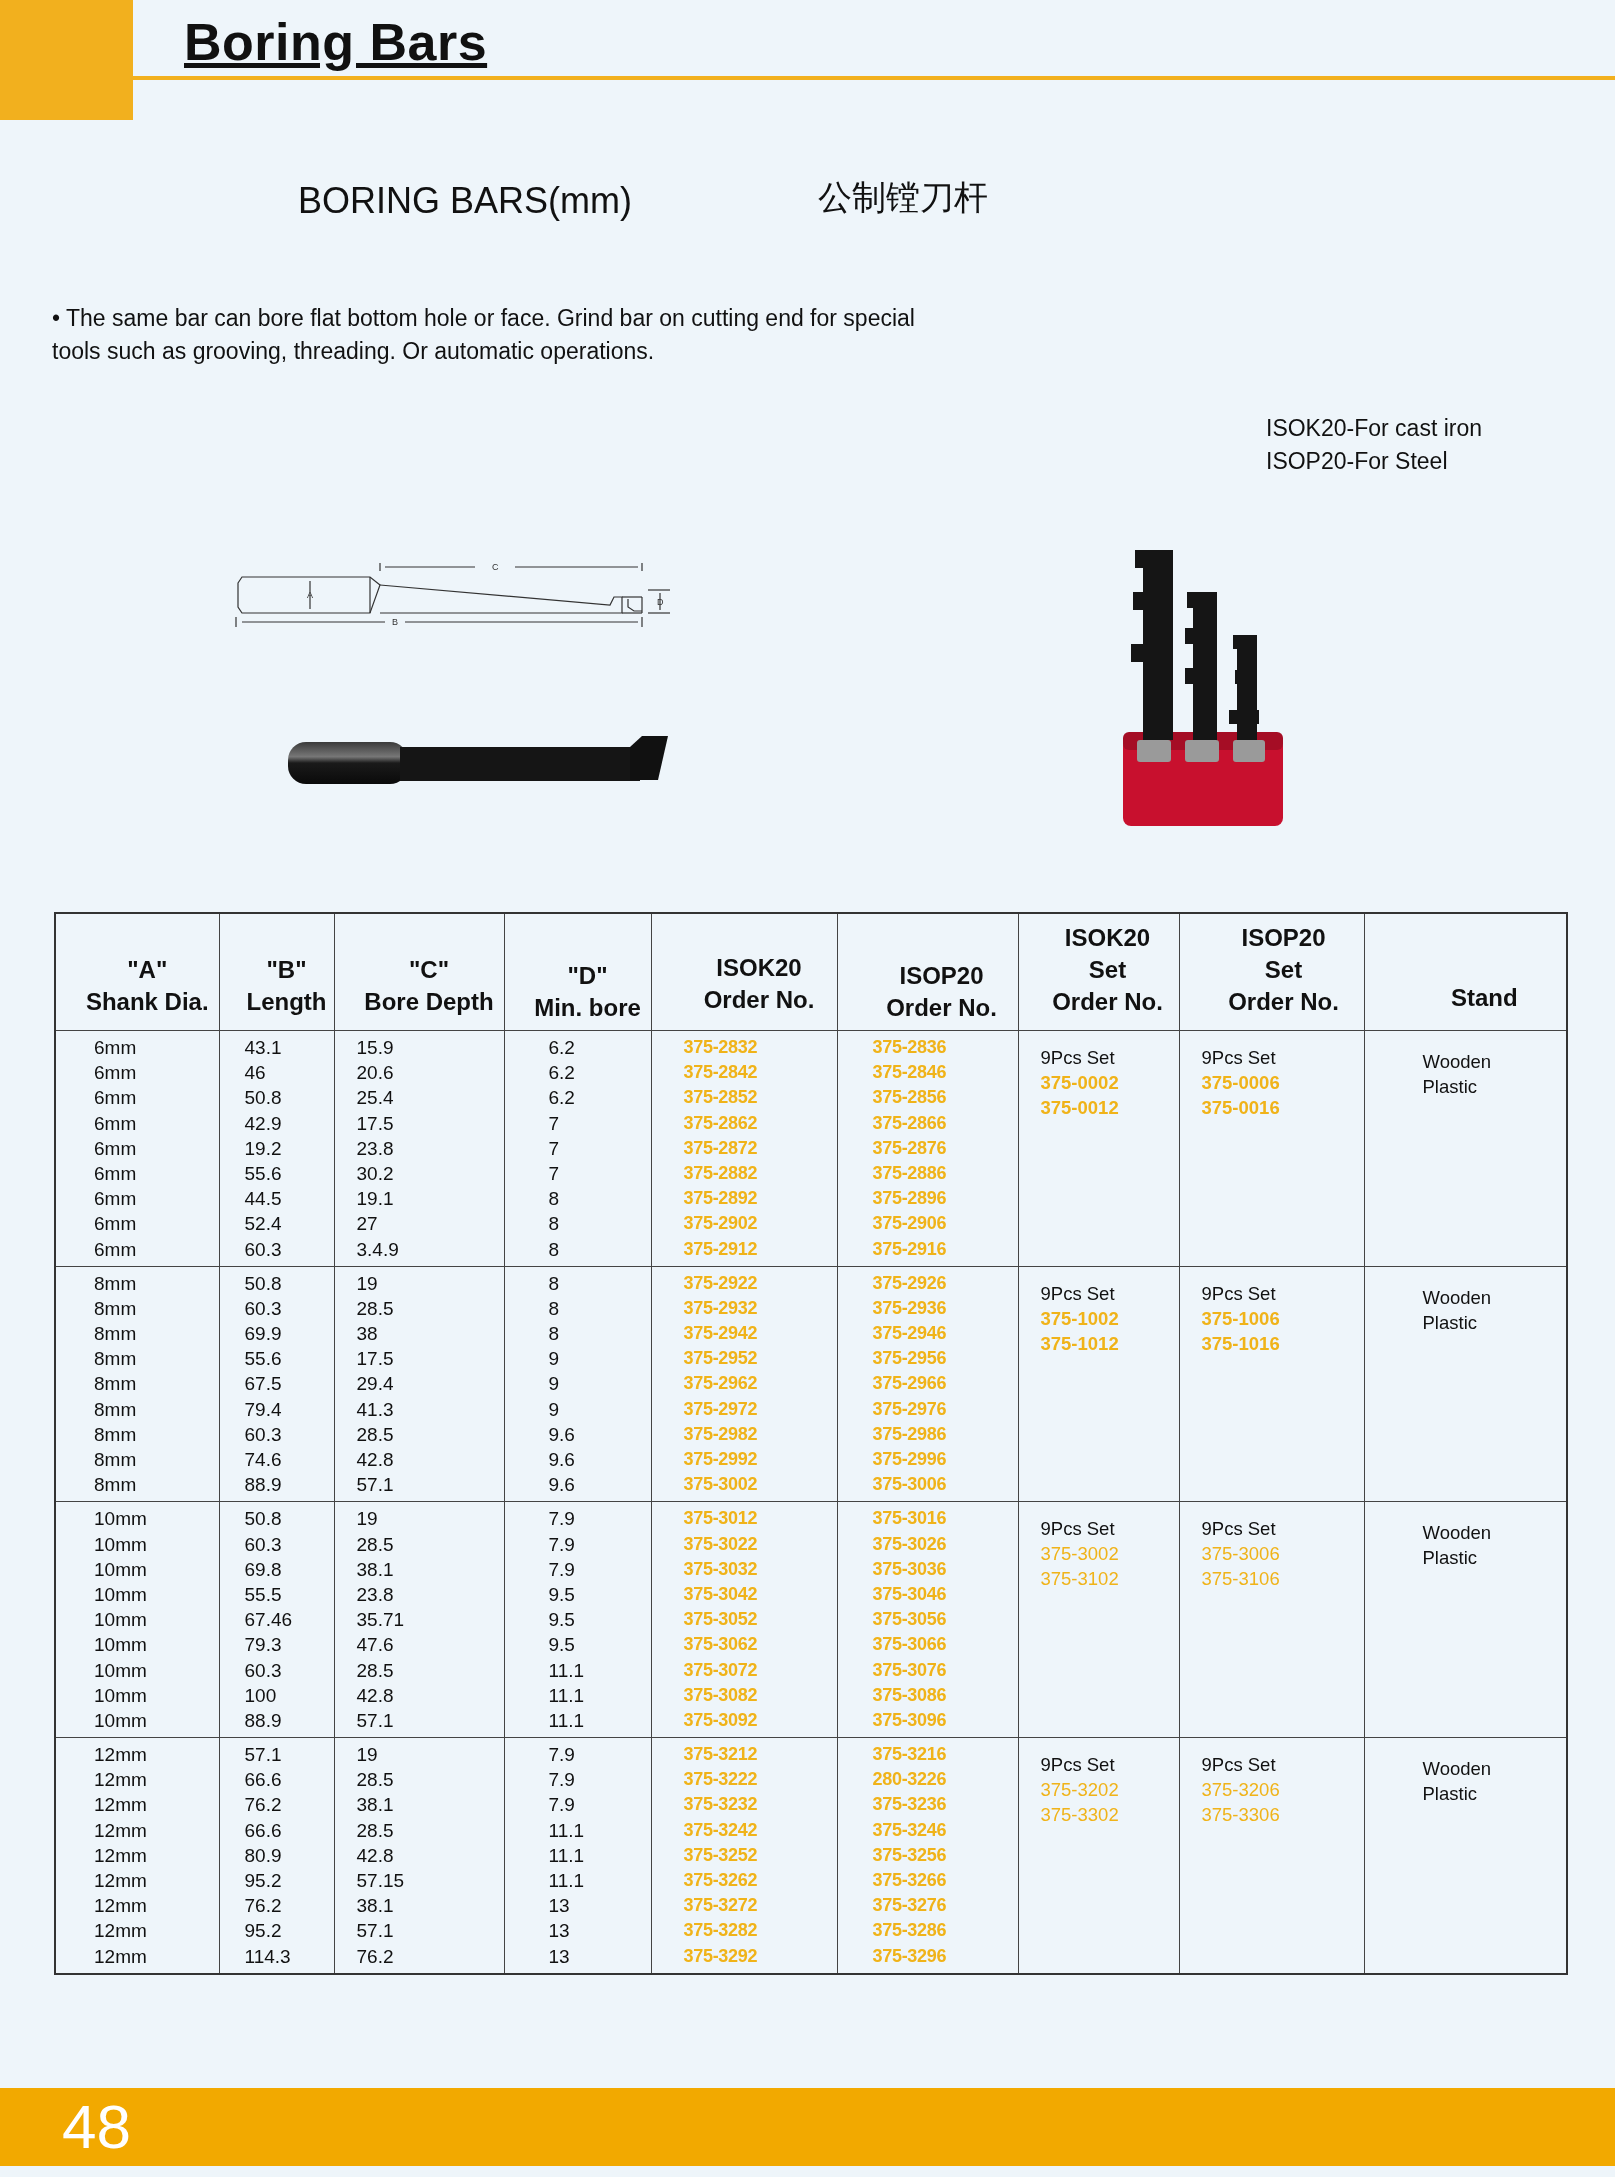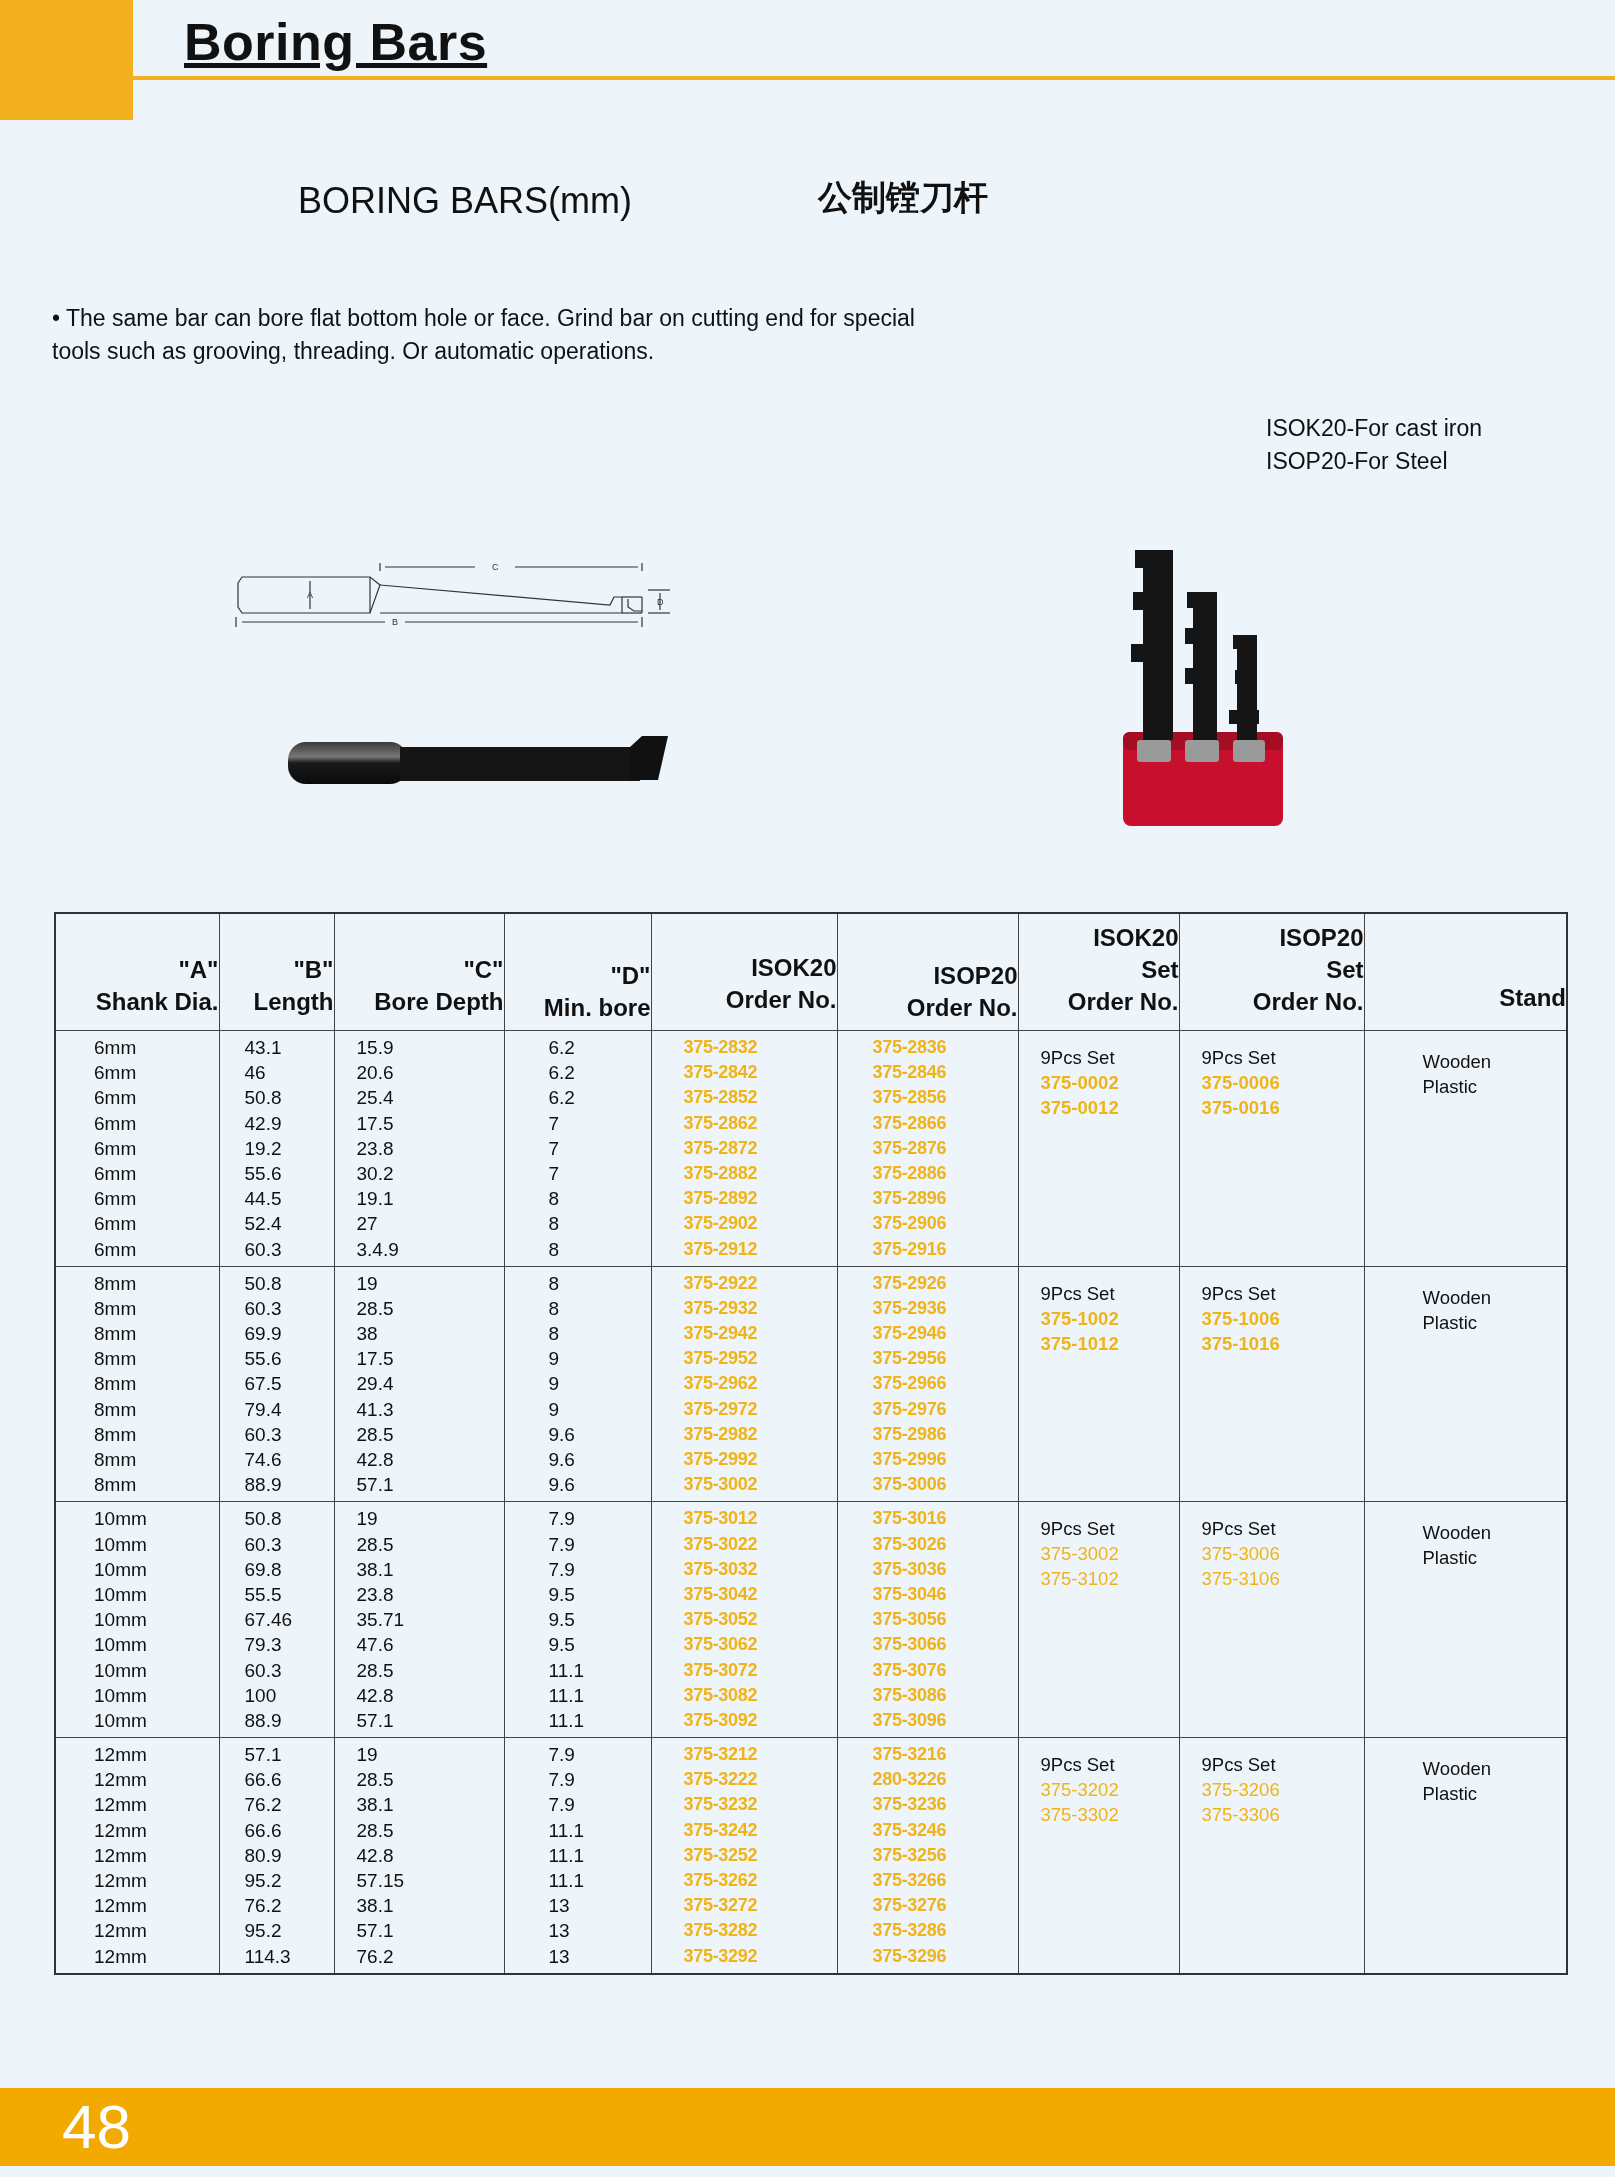--- a/index.html
+++ b/index.html
@@ -5,36 +5,36 @@
   html, body { margin:0; padding:0; }
   body {
     width:1615px; height:2177px; position:relative; overflow:hidden;
     background:#eef5fa;
     font-family:"Liberation Sans", sans-serif; color:#111;
   }
   .corner-block { position:absolute; left:0; top:0; width:133px; height:120px; background:#f2b01e; }
   .title-rule { position:absolute; left:133px; top:76px; width:1482px; height:4px; background:#f2b01e; }
   .page-title { position:absolute; left:184px; top:12px; font-size:52px; font-weight:bold; letter-spacing:0.5px;text-decoration:underline; }
   .subtitle-en { position:absolute; left:298px; top:180px; font-size:36px; }
-  .subtitle-cn { position:absolute; left:818px; top:175px; font-size:34px; font-family:"DejaVu Sans", sans-serif;font-weight:bold; }
+  .subtitle-cn { position:absolute; left:818px; top:175px; font-size:34px; font-family:"DejaVu Sans", sans-serif; }
   .bullets { position:absolute; left:52px; top:302px; width:900px; font-size:23px; line-height:33px; }
   .bullets p { margin:0; }
   .grade-notes { position:absolute; left:1266px; top:412px; font-size:23px; line-height:33px; }
   .diagram { position:absolute; left:230px; top:555px; width:440px; height:100px; }
   .bar-photo { position:absolute; left:280px; top:730px; width:390px; height:60px; }
   .set-photo { position:absolute; left:1115px; top:520px; width:180px; height:310px; }
 
   table.spec {
     position:absolute; left:54px; top:912px; width:1512px;
     border-collapse:collapse; border:2px solid #333;
     table-layout:fixed;
   }
   table.spec th {
     border:1px solid #444; font-weight:bold; font-size:24px; line-height:32px;
-    text-align:right; vertical-align:bottom; padding:0 0 12px 20px; height:100px;
+    text-align:center; vertical-align:bottom; padding:0 0 12px 20px; height:100px;
   }
   table.spec td {
     border-left:1px solid #444; border-right:1px solid #444;
     vertical-align:top; padding:4px 0 4px 0; font-size:19px;
   }
   tr.group td { border-bottom:1px solid #444; }
   .cell-lines div { height:25.2px; line-height:25.2px; }
   .c-a { padding-left:38px !important; }
   .c-b { padding-left:25px !important; }
   .c-c { padding-left:22px !important; }

